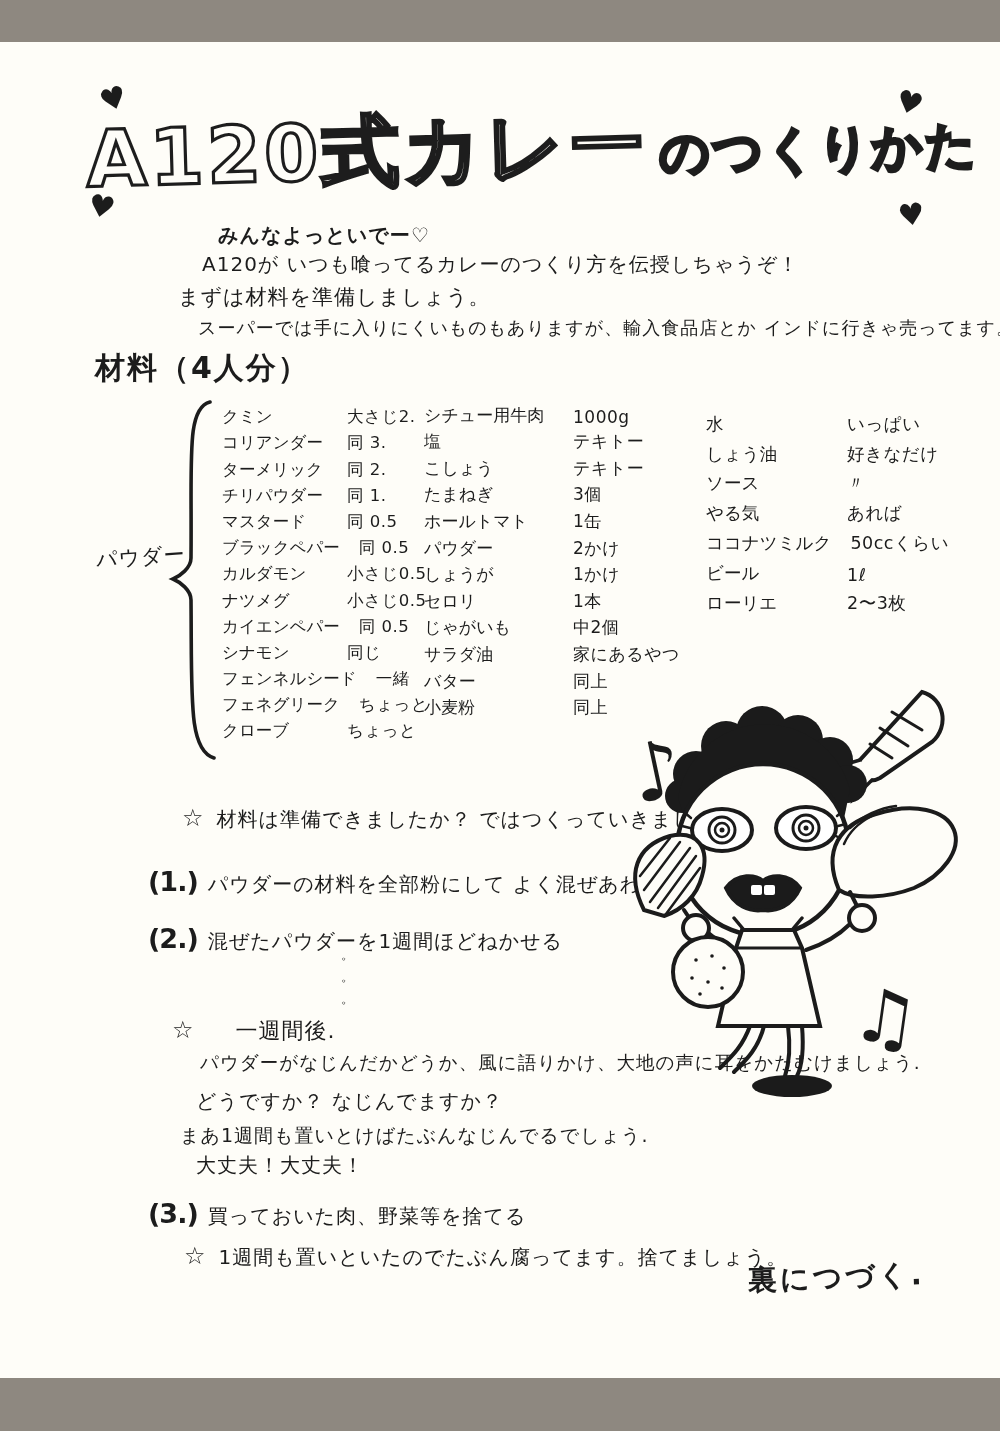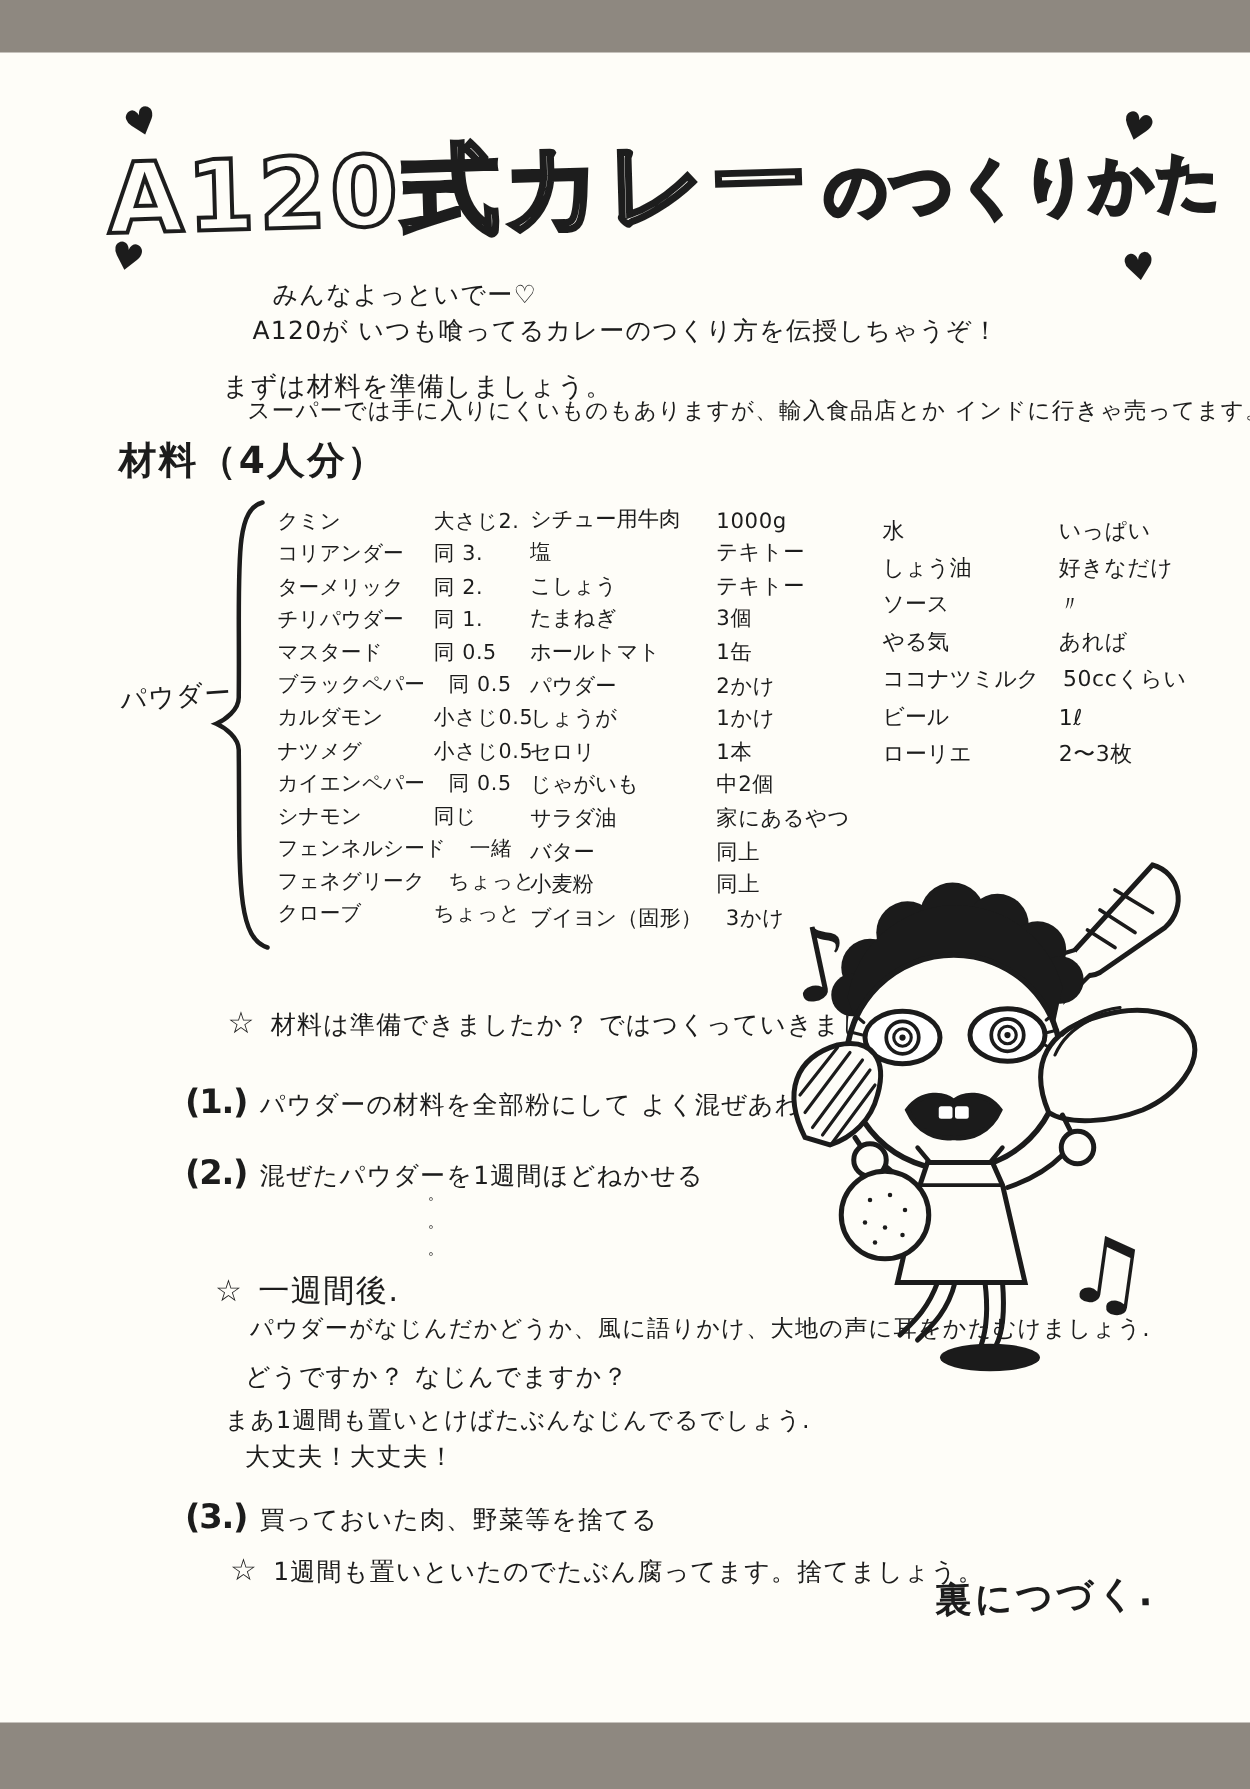--- a/index.html
+++ b/index.html
@@ -64,23 +64,23 @@
   <span class="heart" style="left:100px;top:84px;transform:rotate(-18deg);">♥</span>
   <span class="heart" style="left:88px;top:192px;transform:rotate(12deg);">♥</span>
   <span class="heart" style="left:896px;top:88px;transform:rotate(16deg);">♥</span>
   <span class="heart" style="left:898px;top:200px;transform:rotate(-8deg);">♥</span>
 
   <div class="title">
     <span class="t1 outline">A120式カレー</span>
     <span class="t2 outline">のつくりかた</span>
   </div>
 
-  <div class="abs hw fs20" style="left:218px;top:222px;">みんなよっといでー♡</div>
+  <div class="abs hw fs20" style="left:218px;top:222px;font-weight:bold;">みんなよっといでー♡</div>
   <div class="abs hw fs20" style="left:202px;top:251px;">A120が いつも喰ってるカレーのつくり方を伝授しちゃうぞ！</div>
-  <div class="abs hw fs21" style="left:178px;top:295px;">まずは材料を準備しましょう。</div>
+  <div class="abs hw fs21" style="left:178px;top:283px;">まずは材料を準備しましょう。</div>
   <div class="abs hw fs18" style="left:198px;top:316px;">スーパーでは手に入りにくいものもありますが、輸入食品店とか インドに行きゃ売ってます。</div>
 
   <div class="abs heading" style="left:95px;top:348px;">材料（4人分）</div>
 
   <svg class="brace" width="52" height="364" viewBox="0 0 52 364">
     <path d="M 44 4 C 20 10 26 60 25 160 C 25 170 14 178 7 181 C 14 184 25 192 25 202 C 26 300 22 352 48 360" fill="none" stroke="#1c1c1c" stroke-width="3.6" stroke-linecap="round"></path>
   </svg>
   <div class="powder-label">パウダー</div>
 
   <div class="col spices" style="left:222px;top:402px;">
@@ -206,24 +206,20 @@
       <div class="irow">
         <span class="nm">バター</span>
         <span class="amt">同上</span>
       </div>
 
       <div class="irow">
         <span class="nm">小麦粉</span>
         <span class="amt">同上</span>
       </div>
 
-      <div class="irow">
-        <span class="nm">ブイヨン（固形）</span>
-        <span class="amt">3かけ</span>
-      </div>
     </div>
 
   <div class="col others" style="left:706px;top:406px;">
 
       <div class="irow">
         <span class="nm">水</span>
         <span class="amt">いっぱい</span>
       </div>
 
       <div class="irow">
@@ -268,21 +264,21 @@
   </div>
   <div class="step" style="left:148px;top:923px;">
     <span class="stepnum">(2.)</span>
     <span class="steptxt">混ぜたパウダーを1週間ほどねかせる</span>
   </div>
 
   <div class="dots">。。。</div>
 
   <div class="note" style="left:172px;top:1016px;">
     <span class="star">☆</span>
-    <span class="note-txt" style="font-size:25px;">一週間後.</span>
+    <span class="note-txt" style="font-size:22px;margin-left:29px;">一週間後.</span>
   </div>
   <div class="abs hw" style="left:200px;top:1050px;font-size:18.5px;">パウダーがなじんだかどうか、風に語りかけ、大地の声に耳をかたむけましょう.</div>
   <div class="abs hw fs20" style="left:196px;top:1088px;">どうですか？ なじんでますか？</div>
   <div class="abs hw fs19" style="left:180px;top:1123px;">まあ1週間も置いとけばたぶんなじんでるでしょう.</div>
   <div class="abs hw fs20" style="left:196px;top:1152px;">大丈夫！大丈夫！</div>
 
   <div class="step" style="left:148px;top:1198px;">
     <span class="stepnum">(3.)</span>
     <span class="steptxt">買っておいた肉、野菜等を捨てる</span>
   </div>

